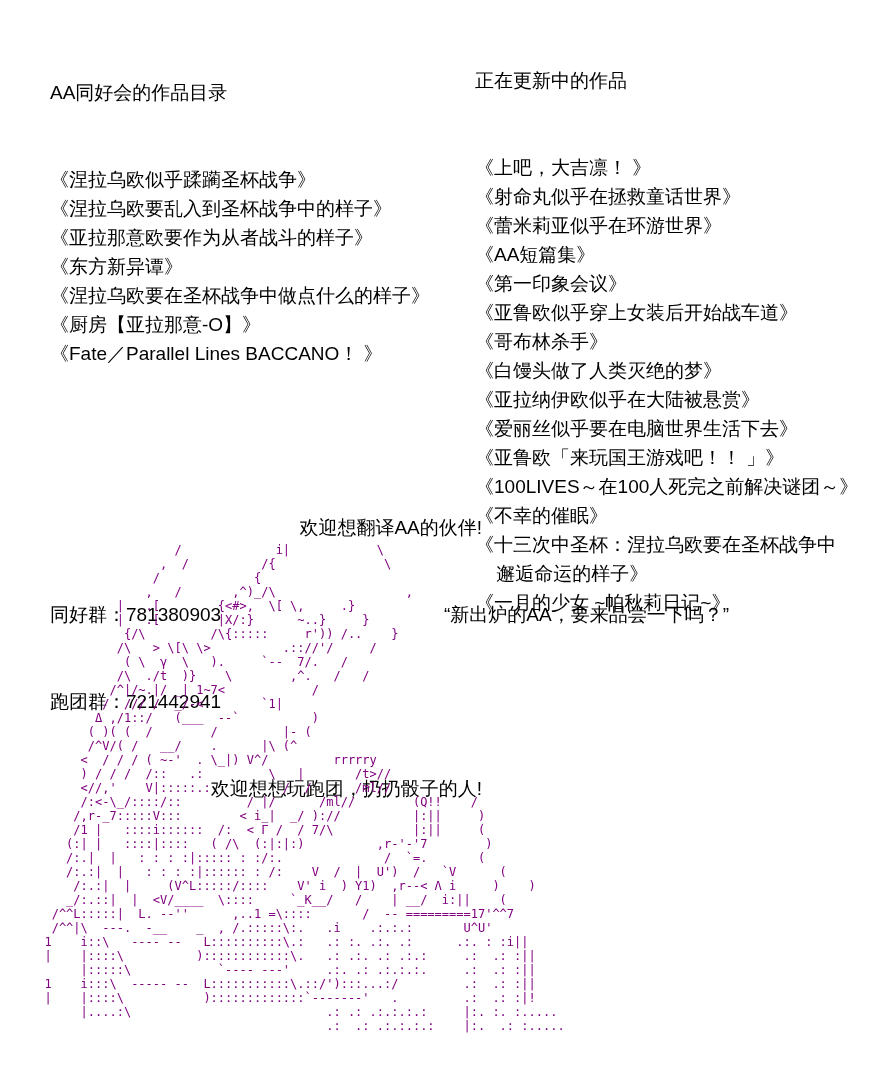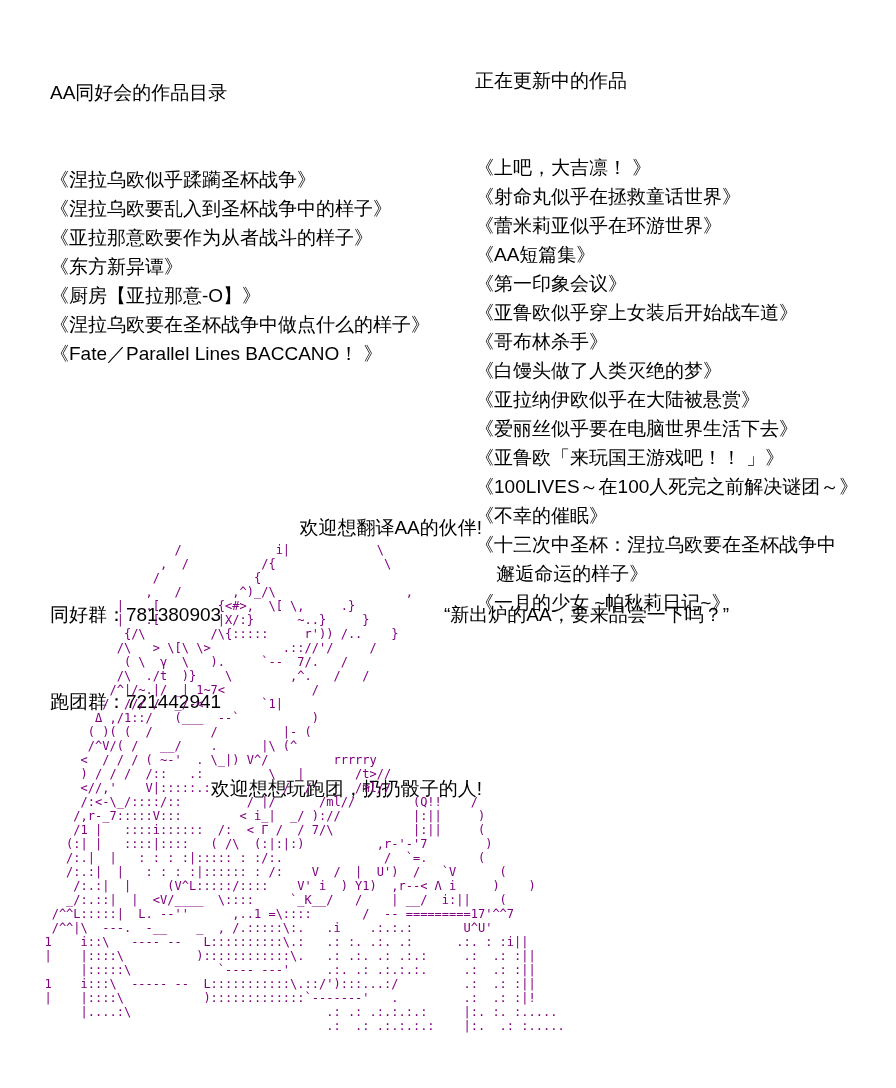--- a/index.html
+++ b/index.html
@@ -38,21 +38,21 @@
     line-height: 14px;
     color: #800080;
   }
   .aa .aa-line { white-space: pre; min-height: 14px; }
 </style>
 </head>
 <body>
 
 <div class="col col-left">
   <div class="line">AA同好会的作品目录</div>
-  <div><div class="line">《涅拉乌欧似乎蹂躏圣杯战争》</div><div class="line">《涅拉乌欧要乱入到圣杯战争中的样子》</div><div class="line">《亚拉那意欧要作为从者战斗的样子》</div><div class="line">《东方新异谭》</div><div class="line">《厨房【亚拉那意-O】》</div><div class="line">《涅拉乌欧要在圣杯战争中做点什么的样子》</div><div class="line">《Fate／Parallel Lines BACCANO！ 》</div></div>
+  <div><div class="line">《涅拉乌欧似乎蹂躏圣杯战争》</div><div class="line">《涅拉乌欧要乱入到圣杯战争中的样子》</div><div class="line">《亚拉那意欧要作为从者战斗的样子》</div><div class="line">《东方新异谭》</div><div class="line">《涅拉乌欧要在圣杯战争中做点什么的样子》</div><div class="line">《厨房【亚拉那意-O】》</div><div class="line">《Fate／Parallel Lines BACCANO！ 》</div></div>
   <div class="groups">
     <div class="line group-welcome">欢迎想翻译AA的伙伴!</div>
     <div class="line"><span>同好群：</span><span>781380903</span></div>
     <div class="line"><span>跑团群：</span><span>721442941</span></div>
     <div class="line group-welcome">欢迎想想玩跑团，扔扔骰子的人!</div>
   </div>
 </div>
 
 <div class="col col-right">
   <div class="line">正在更新中的作品</div>

